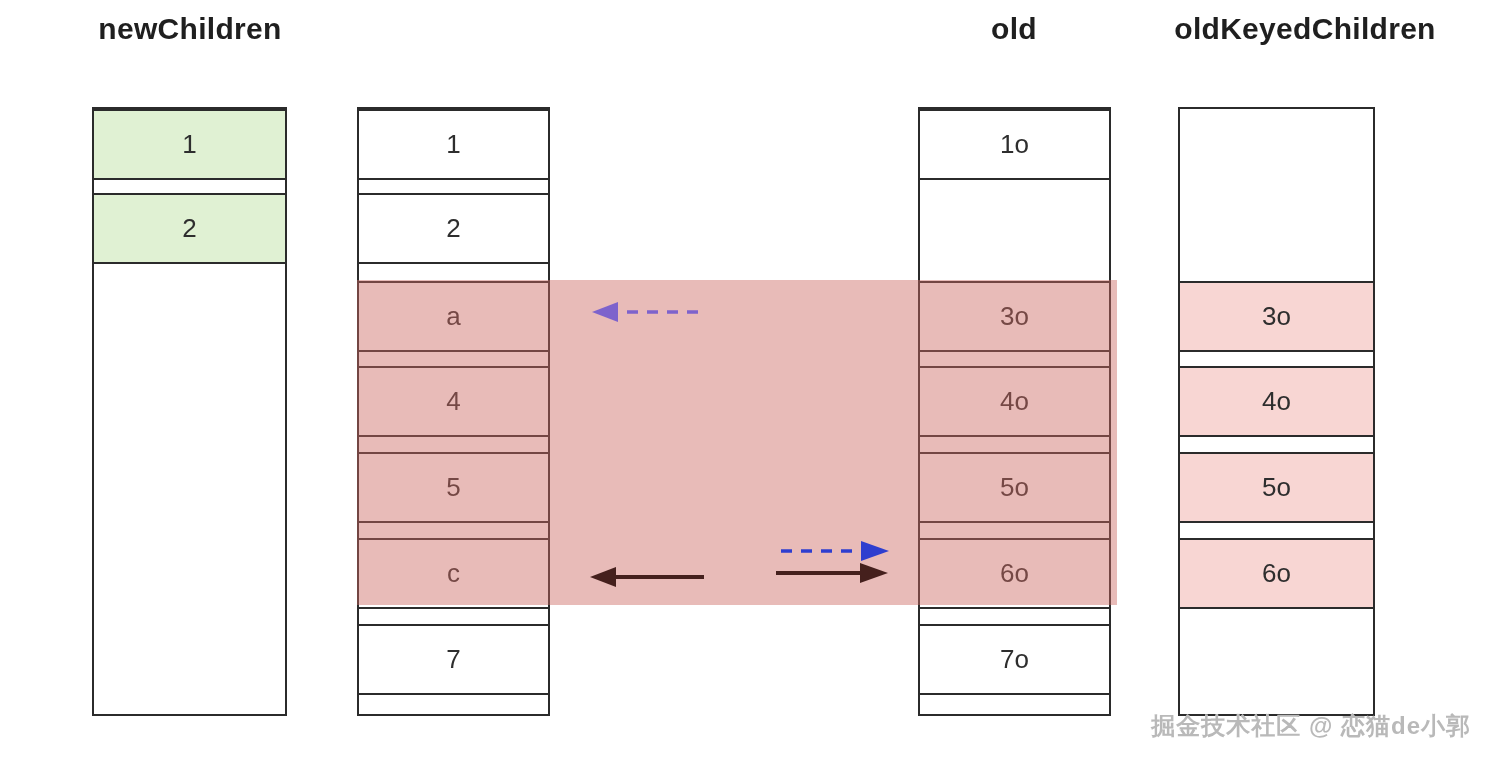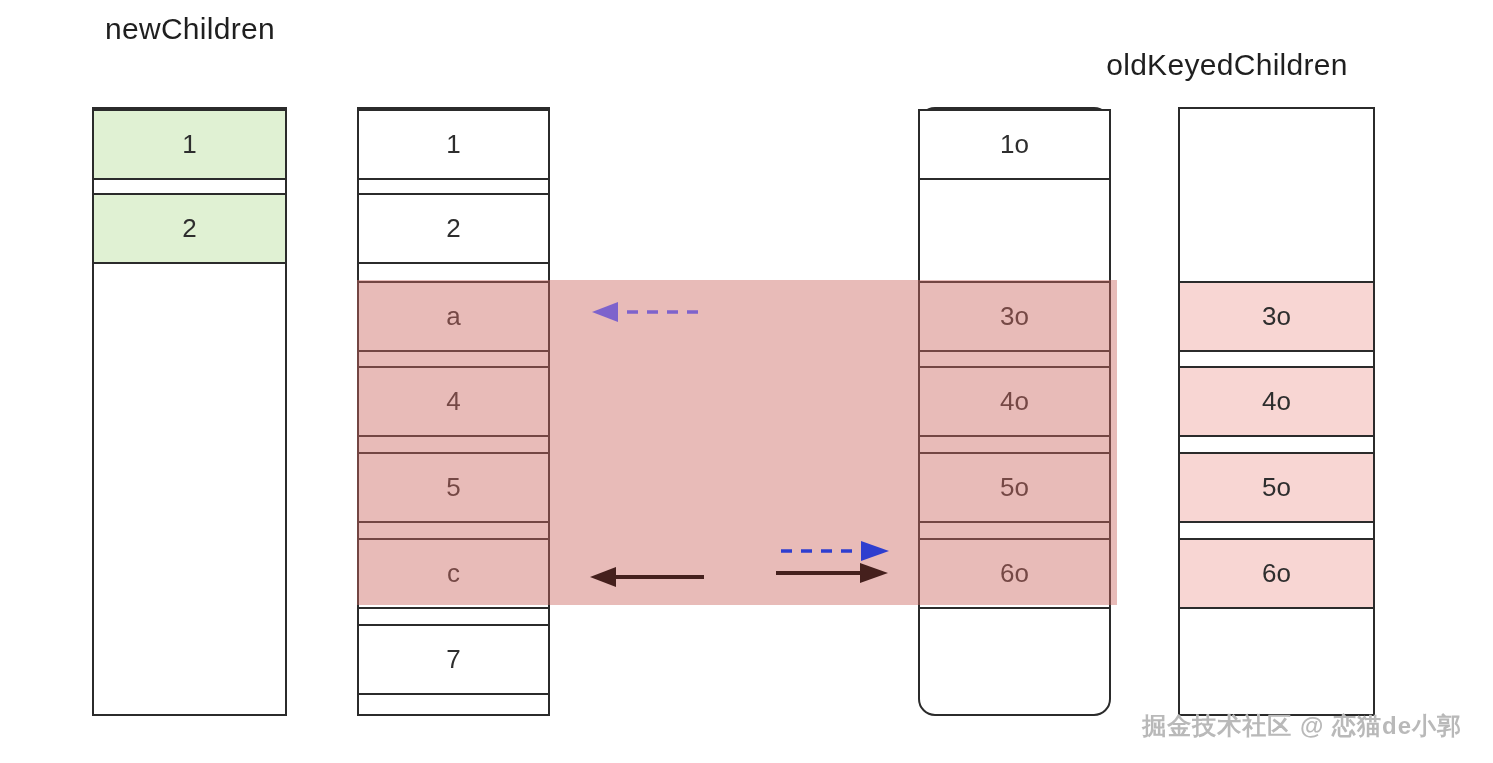--- a/index.html
+++ b/index.html
@@ -12,43 +12,43 @@
     width: 1493px;
     height: 763px;
     background: #ffffff;
     font-family: "Liberation Sans", sans-serif;
     overflow: hidden;
   }
   .header {
     position: absolute;
     top: 10px;
     font-size: 30px;
-    font-weight: 400;
+    font-weight: 700;
     color: #1f1f1f;
     text-align: center;
     letter-spacing: 0.3px;
     line-height: 38px;
   }
   .hdr-newchildren { left: 82px;  width: 216px; }
   .hdr-new         { left: 353px; width: 200px; }
   .hdr-old         { left: 914px; width: 200px; }
-  .hdr-okc         { left: 1076px; width: 302px; margin-top: 36px; }
+  .hdr-okc         { left: 1154px; width: 302px; }
 
   .col {
     position: absolute;
     top: 107px;
     height: 609px;
     border: 2px solid var(--cell-border, #2b2b2b);
     box-sizing: border-box;
     background: #ffffff;
     z-index: 1;
   }
   .col-newchildren { left: 92px;   width: 195px; }
   .col-new         { left: 357px;  width: 193px; }
-  .col-old         { left: 918px;  width: 193px; border-radius: 17px; }
+  .col-old         { left: 918px;  width: 193px; }
   .col-okc         { left: 1178px; width: 197px; }
 
   .cell {
     position: absolute;
     left: -2px;
     width: calc(100% + 4px);
     height: 71px;
     border: 2px solid var(--cell-border, #2b2b2b);
     box-sizing: border-box;
     display: flex;
@@ -82,36 +82,37 @@
   .arrows {
     position: absolute;
     left: 0;
     top: 0;
     z-index: 6;
     pointer-events: none;
   }
 
   .watermark {
     position: absolute;
-    right: 31px;
+    right: 22px;
     top: 710px;
     font-size: 24px;
     font-weight: 700;
     color: #b9b9b9;
     letter-spacing: 1px;
     z-index: 7;
     text-shadow: 0 1px 0 rgba(255,255,255,0.8);
   }
 </style>
 </head>
 <body>
 
 <div class="canvas">
 
   <div class="header hdr-newchildren">newChildren</div>
+  <div class="header hdr-old">old</div>
   <div class="header hdr-okc">oldKeyedChildren</div>
 
   <div class="col col-newchildren">
     <div class="cell green r1">1</div>
     <div class="cell green r2">2</div>
   </div>
 
   <div class="col col-new">
     <div class="cell r1">1</div>
     <div class="cell r2">2</div>
@@ -121,20 +122,21 @@
     <div class="cell r6">c</div>
     <div class="cell r7">7</div>
   </div>
 
   <div class="col col-old">
     <div class="cell r1">1o</div>
     <div class="cell r3">3o</div>
     <div class="cell r4">4o</div>
     <div class="cell r5">5o</div>
     <div class="cell r6">6o</div>
+    <div class="cell r7">7o</div>
   </div>
 
   <div class="col col-okc">
     <div class="cell pink r3">3o</div>
     <div class="cell pink r4">4o</div>
     <div class="cell pink r5">5o</div>
     <div class="cell pink r6">6o</div>
   </div>
 
   <div class="overlay"></div>

